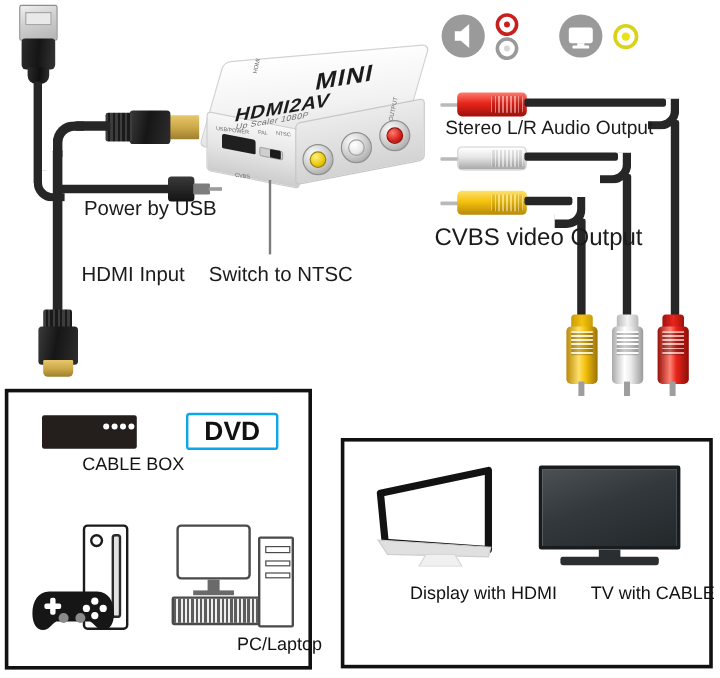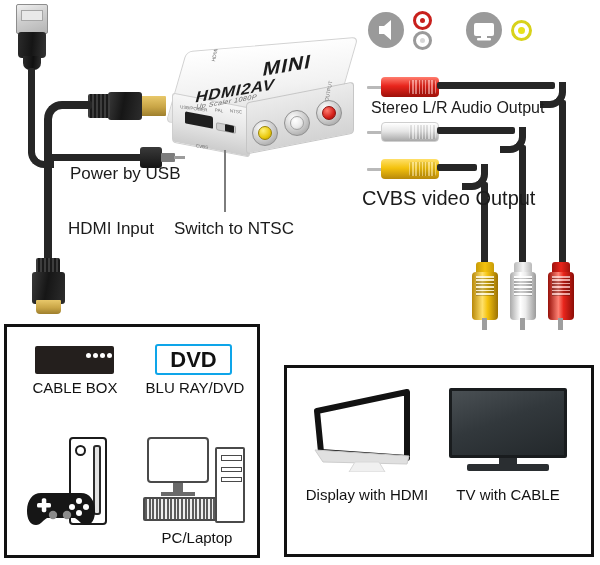--- a/index.html
+++ b/index.html
@@ -141,20 +141,21 @@
   .panel {
     position:absolute;
     background:#ffffff;
     border:3px solid #111111;
   }
   .panel-lbl {
     position:absolute;
     color:#121212;
     white-space:nowrap;
     text-align:center;
+    margin-left:36px;
   }
   .cable-box-icon {
     position:absolute;
     background:#241f1d;
     border-radius:2px;
   }
   .cbx-dot {
     position:absolute;
     width:5px; height:5px;
     border-radius:50%;
@@ -361,21 +362,20 @@
 
     <div class="cable-box-icon" style="left:28px; top:19px; width:79px; height:28px;">
       <div class="cbx-dot" style="left:51px; top:7px;"></div>
       <div class="cbx-dot" style="left:58px; top:7px;"></div>
       <div class="cbx-dot" style="left:65px; top:7px;"></div>
       <div class="cbx-dot" style="left:72px; top:7px;"></div>
     </div>
     <div class="panel-lbl" style="left:14px; top:52px; width:108px; font-size:15px;">CABLE BOX</div>
 
     <div class="dvd-icon" style="left:148px; top:17px; width:77px; height:31px; font-size:22px;">DVD</div>
-    <div class="panel-lbl" style="left:133px; top:52px; width:110px; font-size:15px;">BLU RAY/DVD</div>
 
     <div>
       <div class="console-body" style="left:62px; top:110px; width:38px; height:88px;"></div>
       <div class="console-slot" style="left:86px; top:118px; width:8px; height:70px;"></div>
       <div class="console-dot" style="left:68px; top:118px; width:11px; height:11px;"></div>
       <svg width="72" height="44" viewBox="0 0 72 44" style="position:absolute; left:18px; top:160px;">
         <path d="M16 6 C7 6 2 14 2 24 C2 32 5 38 11 38 C16 38 18 33 22 31 h28 c4 2 6 7 11 7 c6 0 9 -6 9 -14 C70 14 65 6 56 6 h-40 z" fill="#161616"></path>
         <rect x="12" y="16" width="14" height="4.5" rx="1.6" fill="#ffffff"></rect>
         <rect x="16.8" y="11.2" width="4.5" height="14" rx="1.6" fill="#ffffff"></rect>
         <circle cx="54" cy="14" r="3" fill="#ffffff"></circle>

